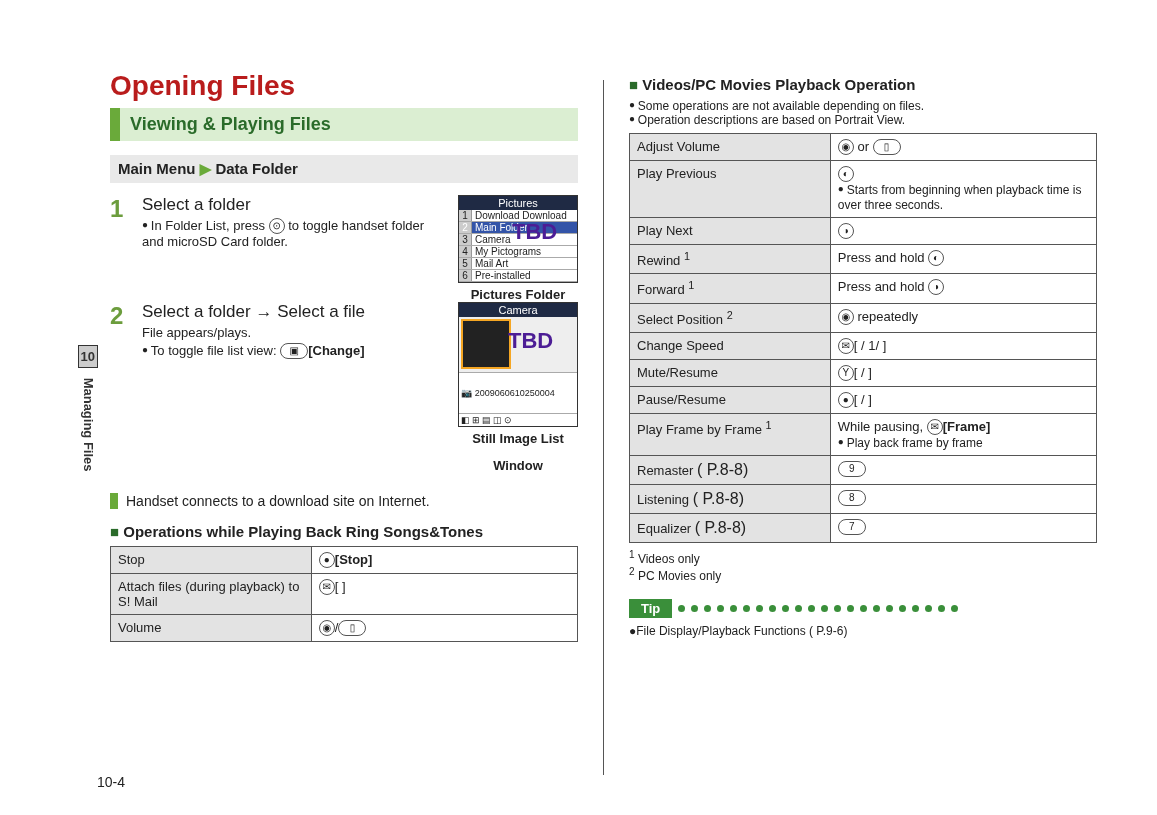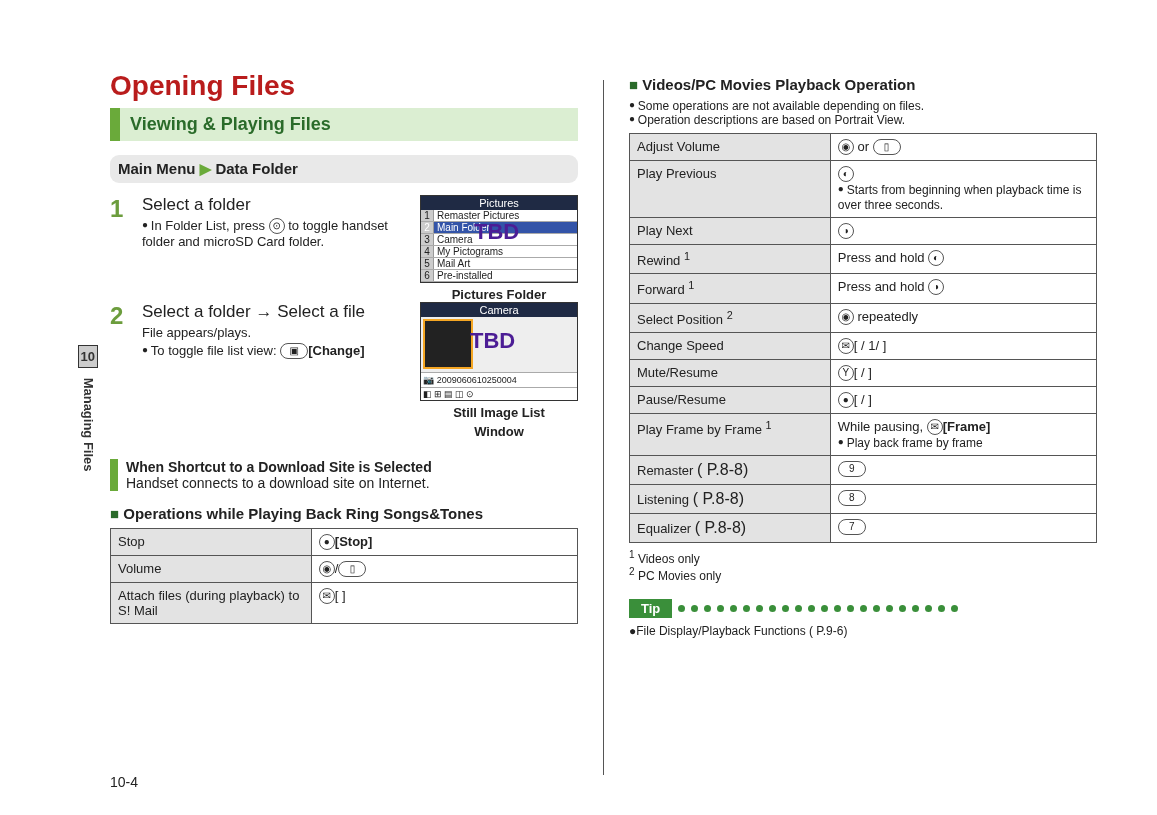--- a/index.html
+++ b/index.html
@@ -36,21 +36,21 @@
     background: #ccc;
     border: 1px solid #333;
     display: inline-block;
     padding: 3px 2px;
     margin-bottom: 6px;
     font-size: 13px;
     writing-mode: horizontal-tb;
   }
   .page-num {
     position: absolute;
-    left: 110px;
+    left: 97px;
     bottom: 25px;
     font-size: 14px;
   }
   .col {
     flex: 1;
     min-width: 0;
   }
   .divider {
     width: 1px;
     background: #555;
@@ -69,21 +69,20 @@
     color: #2a6b2a;
     font-size: 18px;
     font-weight: bold;
     margin-bottom: 14px;
   }
   .menu-path {
     background: #e9e9e9;
     padding: 5px 8px;
     font-size: 15px;
     margin-bottom: 12px;
-    border-radius: 9px;
   }
   .menu-path .arrow { color: #6aaa3a; font-weight: bold; }
   .step {
     display: flex;
     gap: 10px;
     margin-bottom: 10px;
   }
   .step-num {
     color: #6c9d3d;
     font-size: 24px;
@@ -102,21 +101,21 @@
     padding: 0 6px;
     min-width: 14px;
     text-align: center;
     line-height: 14px;
     vertical-align: 1px;
     background: #fff;
   }
   .key.round { border-radius: 50%; width: 14px; height: 14px; padding:0; }
   .step-row { display:flex; align-items:flex-start; gap:10px; }
   .shot {
-    width: 158px;
+    width: 120px;
     flex-shrink: 0;
   }
   .shot-box {
     border: 1px solid #333;
     background: #fff;
     font-size: 10px;
   }
   .shot-title {
     background: #1f2a44;
     color: #fff;
@@ -230,21 +229,21 @@
             <span class="key round">⊙</span>
             <span>to toggle handset folder and microSD Card folder.</span>
           </div>
         </div>
       </div>
       <div class="shot rel">
         <div class="shot-box">
           <div class="shot-title">Pictures</div>
           <div class="shot-row">
               <div class="n">1</div>
-              <div class="t">Remaster Pictures</div>
+              <div class="t">Download Download</div>
             </div>
           <div class="shot-row hl">
               <div class="n">2</div>
               <div class="t">Main Folder</div>
             </div>
           <div class="shot-row">
               <div class="n">3</div>
               <div class="t">Camera</div>
             </div>
           <div class="shot-row">
@@ -280,48 +279,47 @@
             <span class="key">▣</span><b>[Change]</b>
           </div>
         </div>
       </div>
       <div class="shot rel">
         <div class="shot-box">
           <div class="shot-title">Camera</div>
           <div style="height:55px; position:relative; background:#eee;">
             <div style="position:absolute; left:2px; top:2px; width:46px; height:46px; border:2px solid #f5a623; background:#222;"></div>
           </div>
-          <div style="border-top:1px solid #aaa; padding:2px 2px; font-size:9px;">📷 <span>2009060610250004</span></div>
+          <div style="border-top:1px solid #aaa; padding:15px 2px; font-size:9px;">📷 <span>2009060610250004</span></div>
           <div style="border-top:1px solid #aaa; padding:1px 2px; font-size:9px;">◧ ⊞ ▤ ◫ ⊙</div>
         </div>
         <div class="tbd" style="top:26px; left:50px;">TBD</div>
         <div class="shot-caption">Still Image List</div>
-        <div class="shot-caption" style="margin-top:4px">Window</div>
+        <div class="shot-caption" style="margin-top:12px">Window</div>
       </div>
     </div>
 
     <div class="callout">
-      <div class="ct">When Shortcut to a Download Site is Selected</div>
       <div>Handset connects to a download site on Internet.</div>
     </div>
 
     <div class="sq-head">Operations while Playing Back Ring Songs&amp;Tones</div>
     <table class="op">
       <tbody>
           <tr>
         <td class="h">Stop</td>
         <td><span class="key round">●</span><b>[Stop]</b></td>
       </tr>
       <tr>
+        <td class="h">Attach files (during playback) to S! Mail</td>
+        <td><span class="key round">✉</span><span>[        ]</span></td>
+      </tr>
+      <tr>
         <td class="h">Volume</td>
         <td><span class="key round">◉</span><span>/</span><span class="key">▯</span></td>
-      </tr>
-      <tr>
-        <td class="h">Attach files (during playback) to S! Mail</td>
-        <td><span class="key round">✉</span><span>[        ]</span></td>
       </tr>
     </tbody>
       </table>
   </div>
 
   <div class="divider"></div>
 
   <div class="col">
     <div class="sq-head">Videos/PC Movies Playback Operation</div>
     <div class="small bullet">Some operations are not available depending on files.</div>

